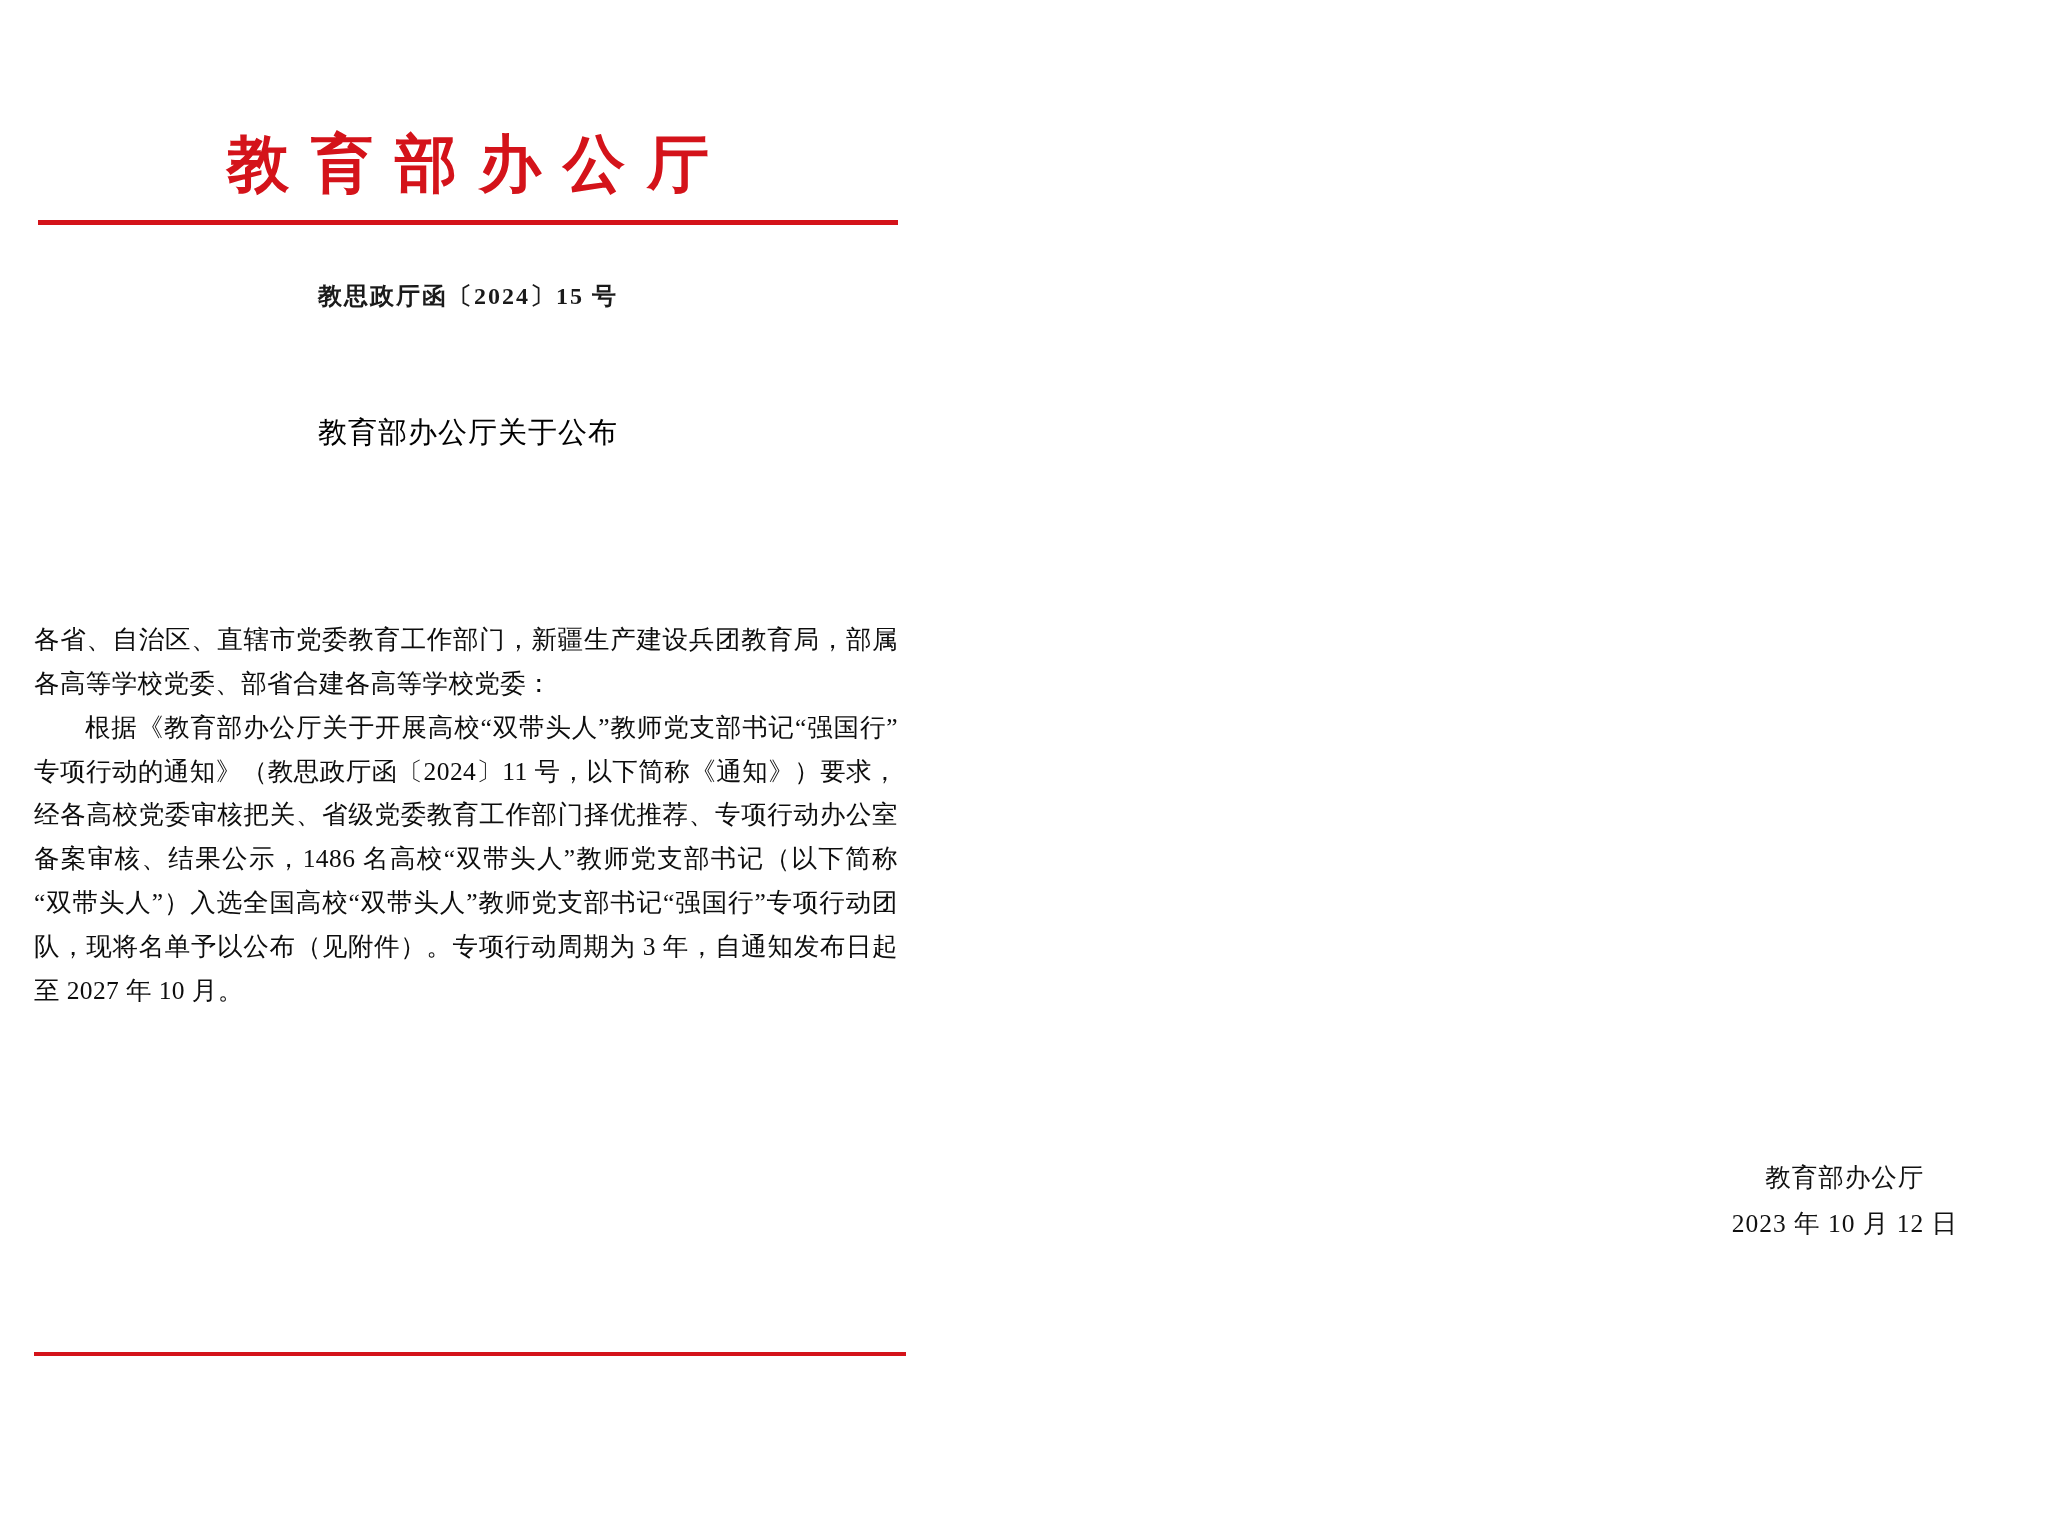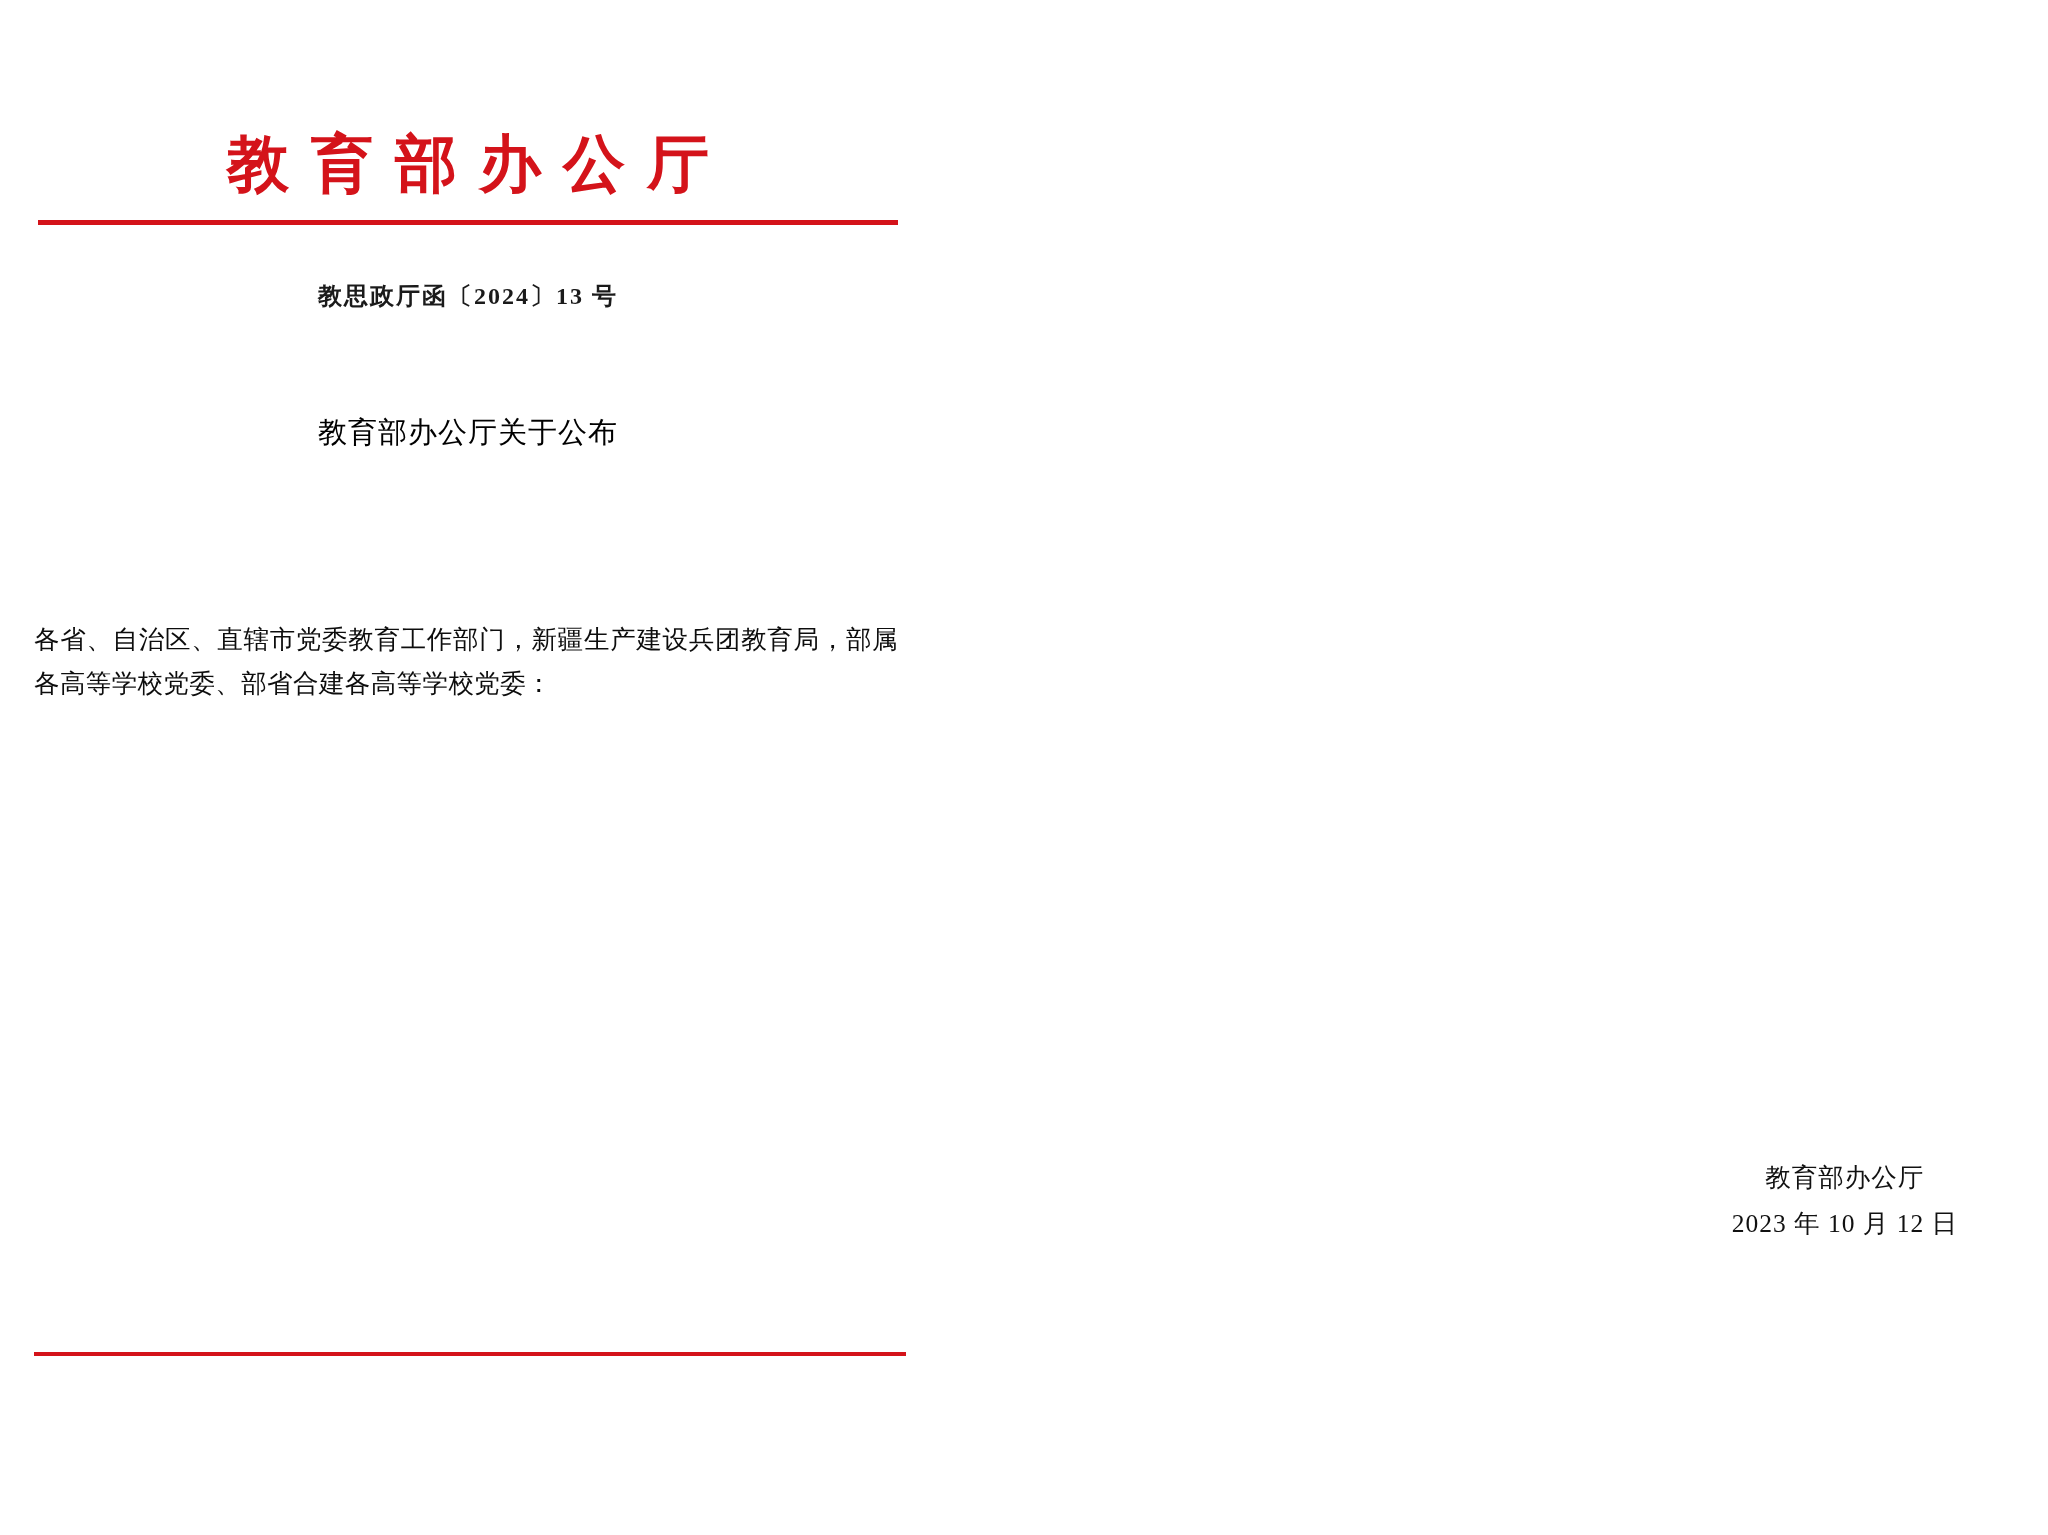--- a/index.html
+++ b/index.html
@@ -128,28 +128,29 @@
 </head>
 <body>
 
 <div class="page page-left">
 
   <div class="letterhead">
     <div class="letterhead-title">教育部办公厅</div>
     <div class="letterhead-rule"></div>
   </div>
 
-  <div class="doc-number">教思政厅函〔2024〕13 号</div>
+  <div class="doc-number">教思政厅函〔2024〕15 号</div>
 
   <div class="doc-title">
     <div>教育部办公厅关于公布</div>
   </div>
 
   <div class="body-col body-left">
     <p>各省、自治区、直辖市党委教育工作部门，新疆生产建设兵团教育局，部属各高等学校党委、部省合建各高等学校党委：</p>
+    <p class="indent">根据《教育部办公厅关于开展高校“双带头人”教师党支部书记“强国行”专项行动的通知》（教思政厅函〔2024〕11 号，以下简称《通知》）要求，经各高校党委审核把关、省级党委教育工作部门择优推荐、专项行动办公室备案审核、结果公示，1486 名高校“双带头人”教师党支部书记（以下简称“双带头人”）入选全国高校“双带头人”教师党支部书记“强国行”专项行动团队，现将名单予以公布（见附件）。专项行动周期为 3 年，自通知发布日起至 2027 年 10 月。</p>
   </div>
 
   <div class="footer-rule"></div>
 </div>
 
 <div class="page page-right">
 
   <div class="signature">
     <div>教育部办公厅</div>
     <div>2023 年 10 月 12 日</div>

